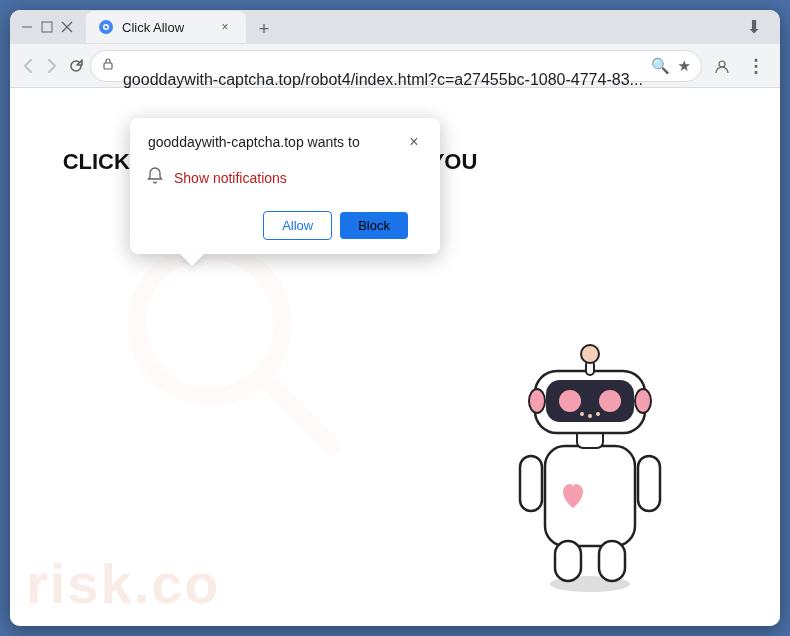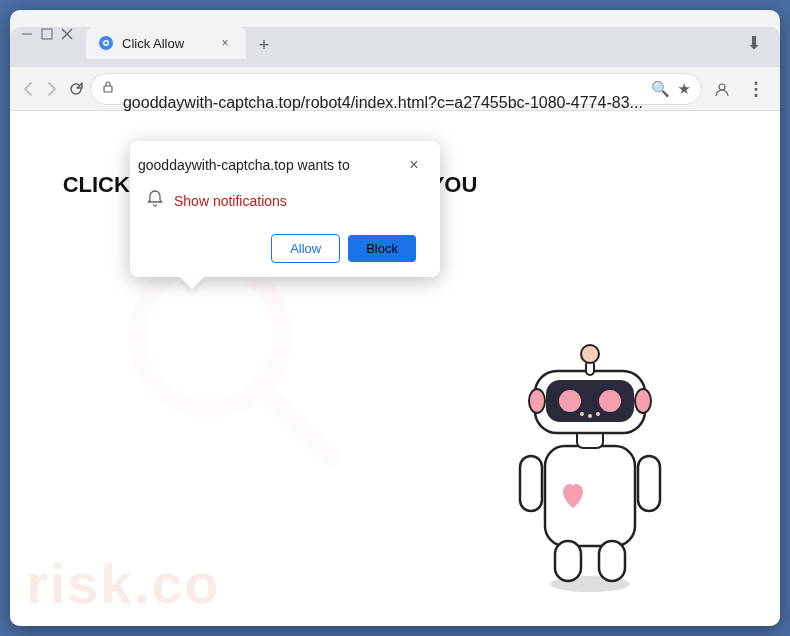--- a/index.html
+++ b/index.html
@@ -18,28 +18,27 @@
       height: 616px;
       background: #f1f3f4;
       border-radius: 10px;
       box-shadow: 0 4px 20px rgba(0,0,0,0.4);
       display: flex;
       flex-direction: column;
       overflow: hidden;
     }
     
     .title-bar {
-      height: 40px;
+      height: 34px;
       background: #dee1e6;
       display: flex;
-      align-items: flex-start;
+      align-items: center;
       padding: 0 10px;
       gap: 8px;
       border-radius: 10px 10px 0 0;
-      margin-top: 17px;
     }
     .window-controls {
       display: flex;
       gap: 6px;
       align-items: center;
     }
     .win-btn {
       width: 14px;
       height: 14px;
       display: flex;
@@ -207,21 +206,21 @@
       border-radius: 8px;
       box-shadow: 0 4px 20px rgba(0,0,0,0.25);
       padding: 0;
       z-index: 100;
       overflow: visible;
     }
     .popup-header {
       display: flex;
       align-items: center;
       justify-content: space-between;
-      padding: 14px 16px 8px 8px;
+      padding: 14px 16px 8px 18px;
     }
     .popup-title {
       font-size: 14px;
       color: #202124;
       font-weight: 400;
     }
     .popup-close {
       width: 20px;
       height: 20px;
       display: flex;
@@ -244,21 +243,21 @@
     }
     .notification-label {
       font-size: 14px;
       color: #b91c1c;
     }
     .popup-actions {
       display: flex;
       align-items: center;
       justify-content: flex-end;
       gap: 8px;
-      padding: 8px 24px 14px 16px;
+      padding: 8px 32px 14px 16px;
     }
     .btn-allow {
       padding: 6px 18px;
       background: white;
       border: 1px solid #1a73e8;
       border-radius: 4px;
       color: #1a73e8;
       font-size: 13px;
       font-weight: 500;
       cursor: pointer;

